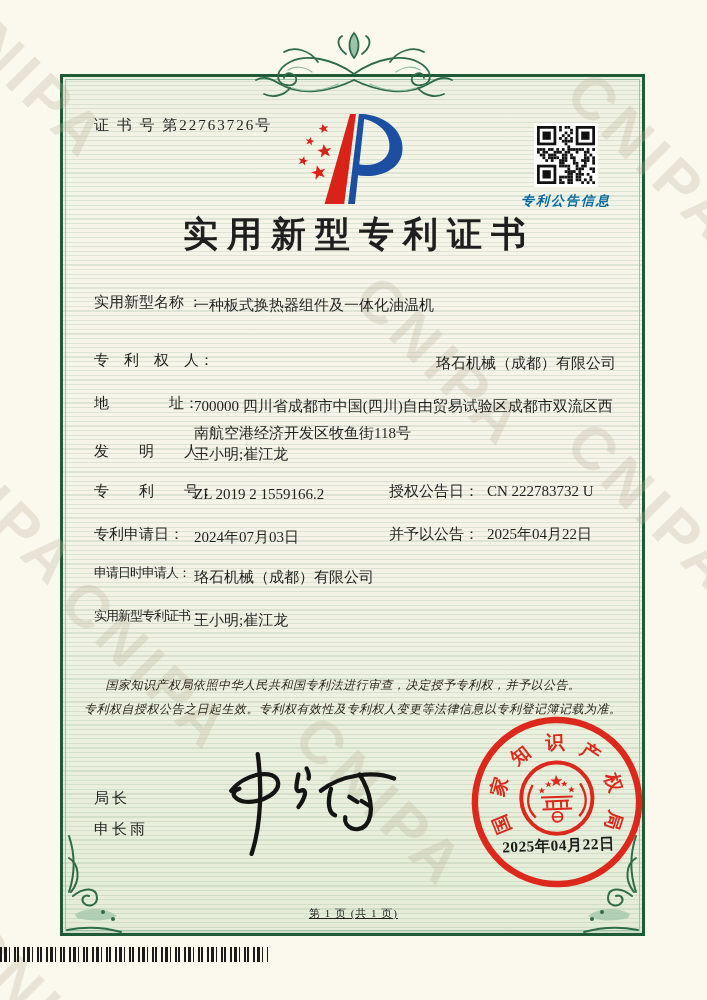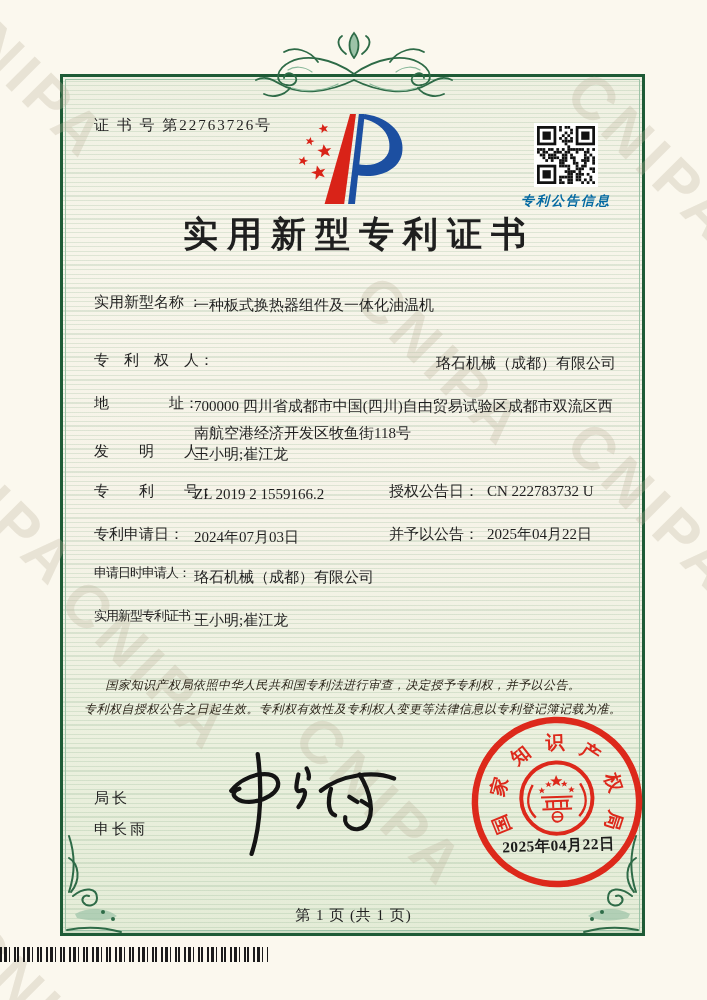--- a/index.html
+++ b/index.html
@@ -52,21 +52,21 @@
   .boss{position:absolute;left:94px;font-family:Liberation Sans, sans-serif;
         font-size:15px;letter-spacing:3px;color:#222;}
   .boss.t{top:789px;} .boss.n{top:820px;}
   .sig{position:absolute;left:200px;top:748px;width:205px;height:112px;}
 
   
   .seal{position:absolute;left:468px;top:713px;width:178px;height:178px;transform:rotate(-2deg);opacity:.96;}
   .seal text.ring{font:700 19px "Liberation Serif",serif;fill:#dd2114;}
   .seal text.sdate{font:700 15.5px "Liberation Serif",serif;fill:#141414;letter-spacing:.5px;}
 
-  .page-num{position:absolute;left:0;width:707px;top:906px;text-align:center;font-size:15px;letter-spacing:1px;}
+  .page-num{position:absolute;left:0;width:707px;top:906px;text-align:center;font-size:11px;letter-spacing:1px;text-decoration:underline;}
 
   
   .barcode{position:absolute;left:0;top:947px;width:268px;height:15px;z-index:4;
     background:repeating-linear-gradient(90deg,
       #1b1b1b 0 2px,transparent 2px 4px,#1b1b1b 4px 7px,transparent 7px 9px,
       #1b1b1b 9px 10px,transparent 10px 14px,#1b1b1b 14px 16px,transparent 16px 17px,
       #1b1b1b 17px 19px,transparent 19px 23px);}
 
   .orn{position:absolute;z-index:3;pointer-events:none;}
   .orn-top{left:254px;top:28px;width:200px;height:78px;}

